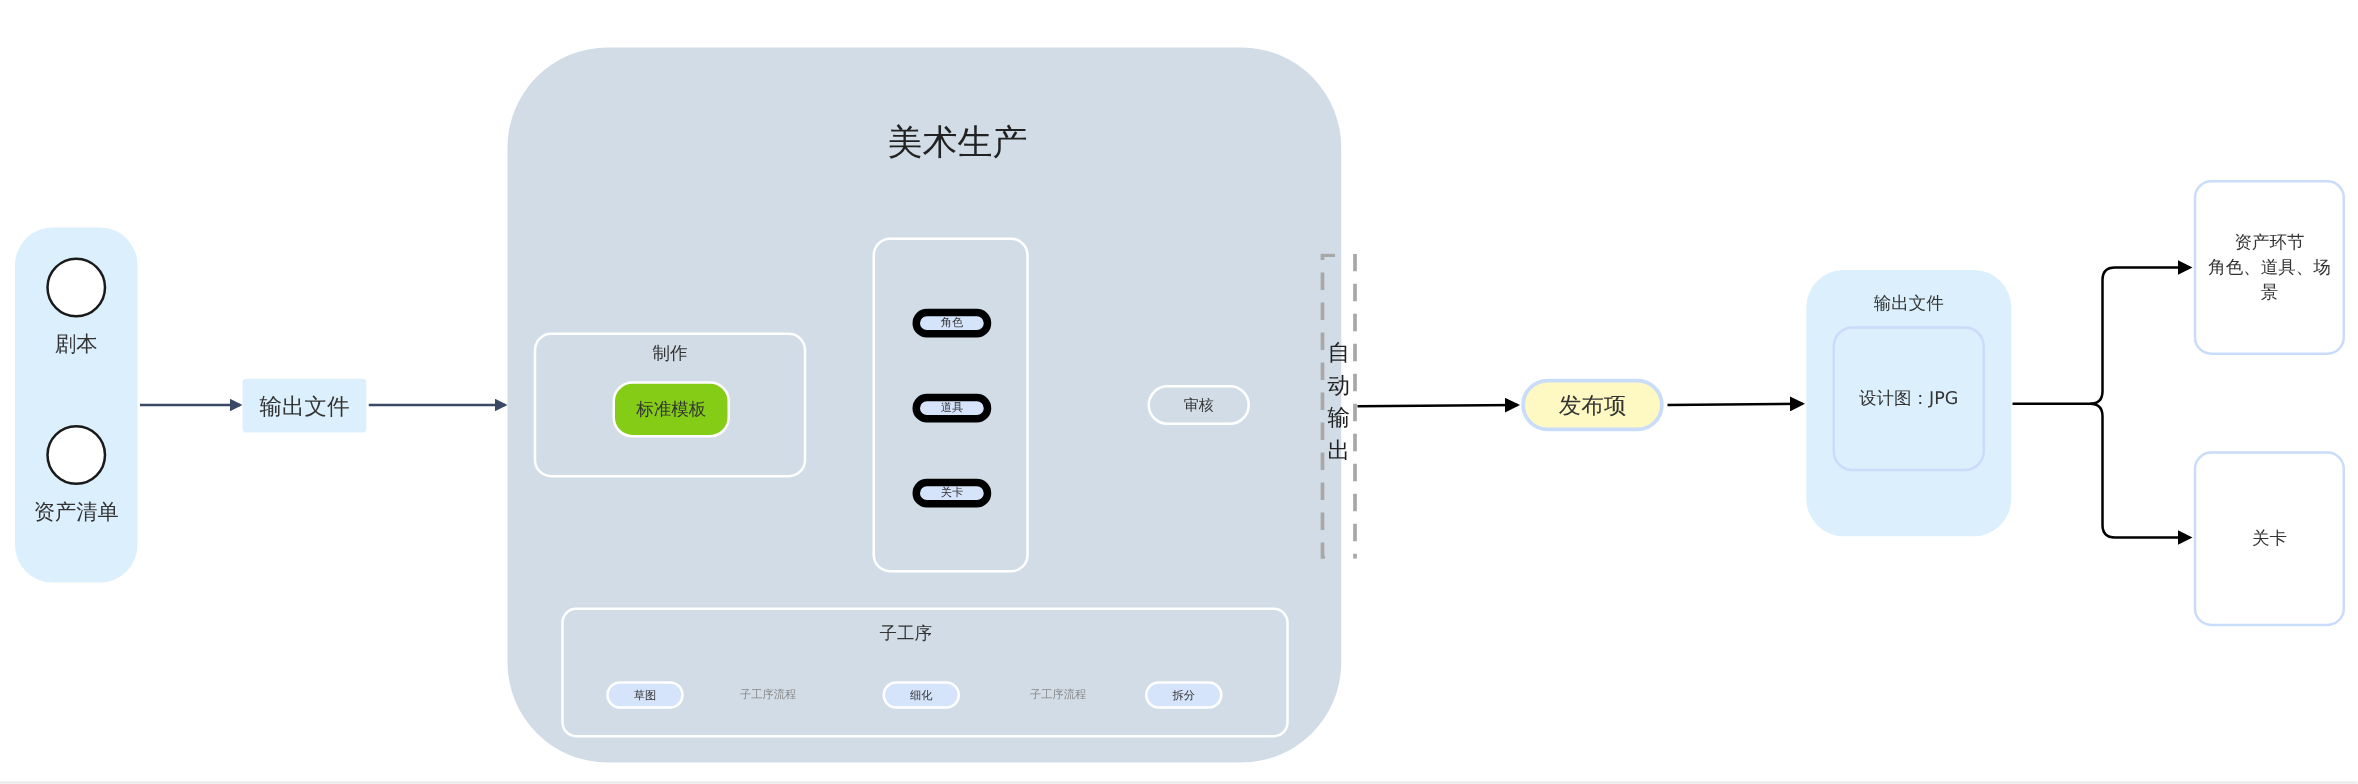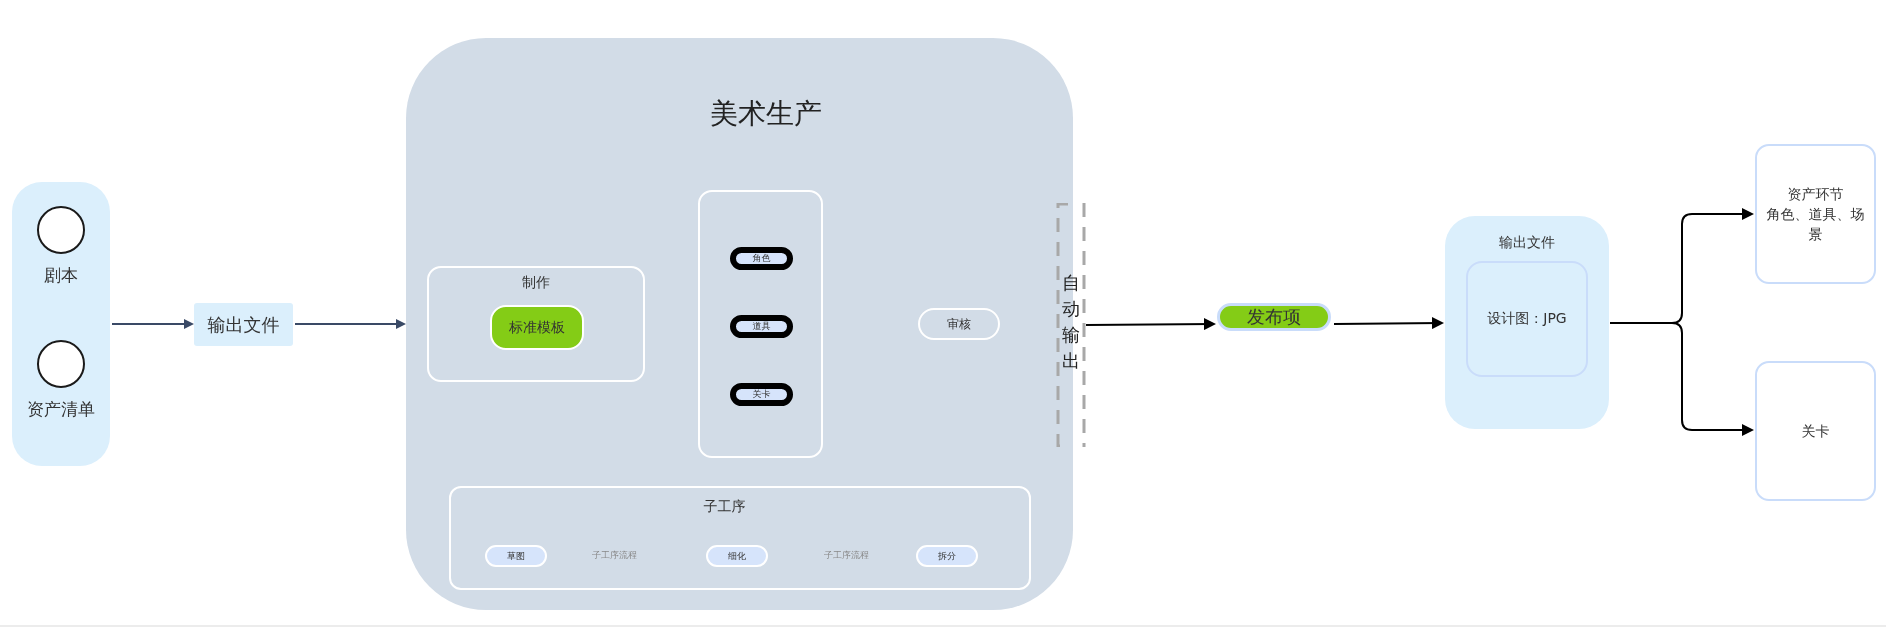--- a/index.html
+++ b/index.html
@@ -31,21 +31,21 @@
   .review-pill { left: 918px; top: 308px; width: 82px; height: 32px; background: #d2dce7; border: 2px solid #fff; border-radius: 16px; font-size: 12px; color: #333; }
 
   .output-bracket { left: 1056px; top: 203px; width: 30px; height: 244px; }
   .auto-output { left: 1060px; top: 270px; width: 22px; font-size: 18px; line-height: 26px; color: #222; flex-direction: column; }
 
   .sub-box { left: 449px; top: 486px; width: 582px; height: 104px; border: 2px solid #fff; border-radius: 12px; }
   .sub-title { left: 449px; top: 498px; width: 551px; font-size: 14px; color: #333; }
   .sub-pill { width: 62px; height: 22px; background: #d6e4fb; border: 2px solid #fff; border-radius: 11px; font-size: 9px; color: #333; top: 545px; }
   .flow-label { font-size: 9px; color: #888; top: 549px; background: #d2dce7; padding: 0 3px; }
 
-  .publish-pill { left: 1217px; top: 303px; width: 114px; height: 28px; background: #84cc16; border: 3px solid #c9dcfa; border-radius: 22px; font-size: 18px; color: #333; }
+  .publish-pill { left: 1217px; top: 303px; width: 114px; height: 42px; background: #fef9c3; border: 3px solid #c9dcfa; border-radius: 22px; font-size: 18px; color: #333; }
 
   .output-files { left: 1445px; top: 216px; width: 164px; height: 213px; background: #dbeffc; border-radius: 30px; }
   .output-title { left: 1445px; top: 234px; width: 164px; font-size: 14px; color: #333; }
   .output-inner { left: 1466px; top: 261px; width: 122px; height: 116px; border: 2px solid #c9dcfa; border-radius: 16px; font-size: 14px; color: #333; }
 
   .dest-box { width: 121px; height: 140px; background: #fff; border: 2px solid #c9dcfa; border-radius: 14px; font-size: 14px; color: #333; line-height: 20px; flex-direction: column; }
 </style>
 </head>
 <body>
 

